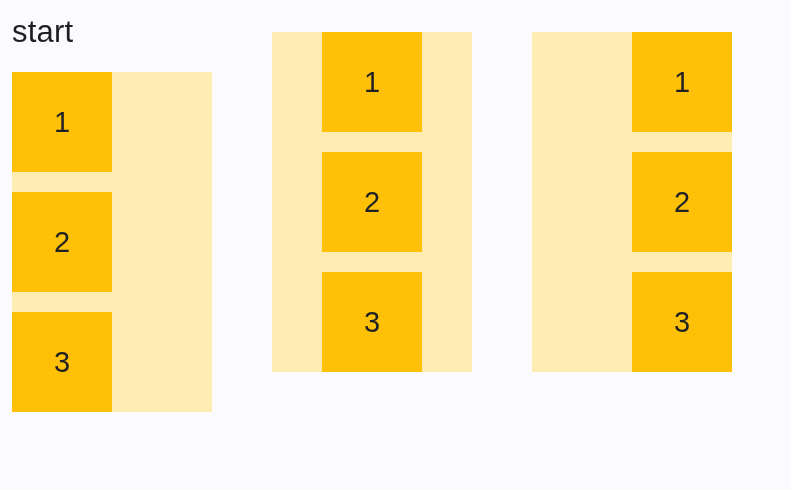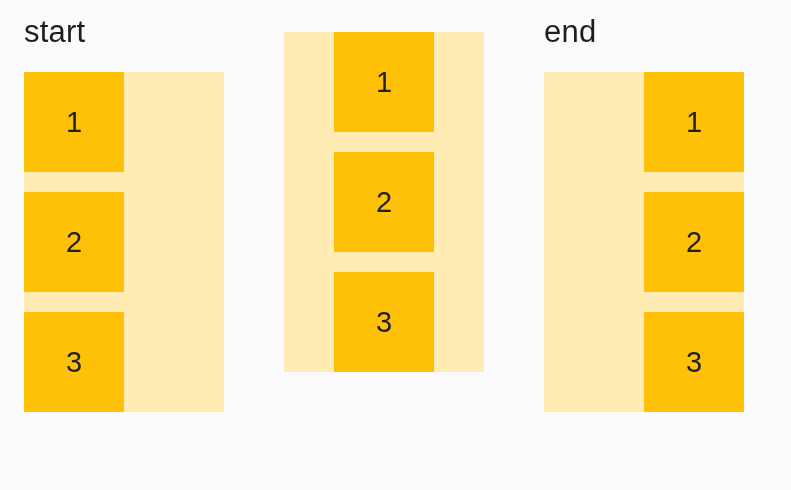--- a/index.html
+++ b/index.html
@@ -17,21 +17,21 @@
   body {
     width: 791px;
     height: 490px;
     overflow: hidden;
     background: var(--page_background, #FBFBFD);
     font-family: "Liberation Sans", sans-serif;
   }
   .demos {
     display: flex;
     gap: 60px;
-    padding: 12px 0 0 24px;
+    padding: 12px 0 0 12px;
   }
   .demo {
     width: 200px;
     flex: 0 0 200px;
   }
   .demo-label {
     margin: 0;
     height: 40px;
     line-height: 40px;
     font-size: 31px;
@@ -79,21 +79,20 @@
 
   <section class="demo">
     <div class="grid-container" data-align="center">
       <div class="grid-item">1</div>
       <div class="grid-item">2</div>
       <div class="grid-item">3</div>
     </div>
   </section>
 
   <section class="demo">
-    <h2 class="demo-label">end</h2>
     <div class="grid-container" data-align="end">
       <div class="grid-item">1</div>
       <div class="grid-item">2</div>
       <div class="grid-item">3</div>
     </div>
   </section>
 
 </main>
 
 </body></html>

